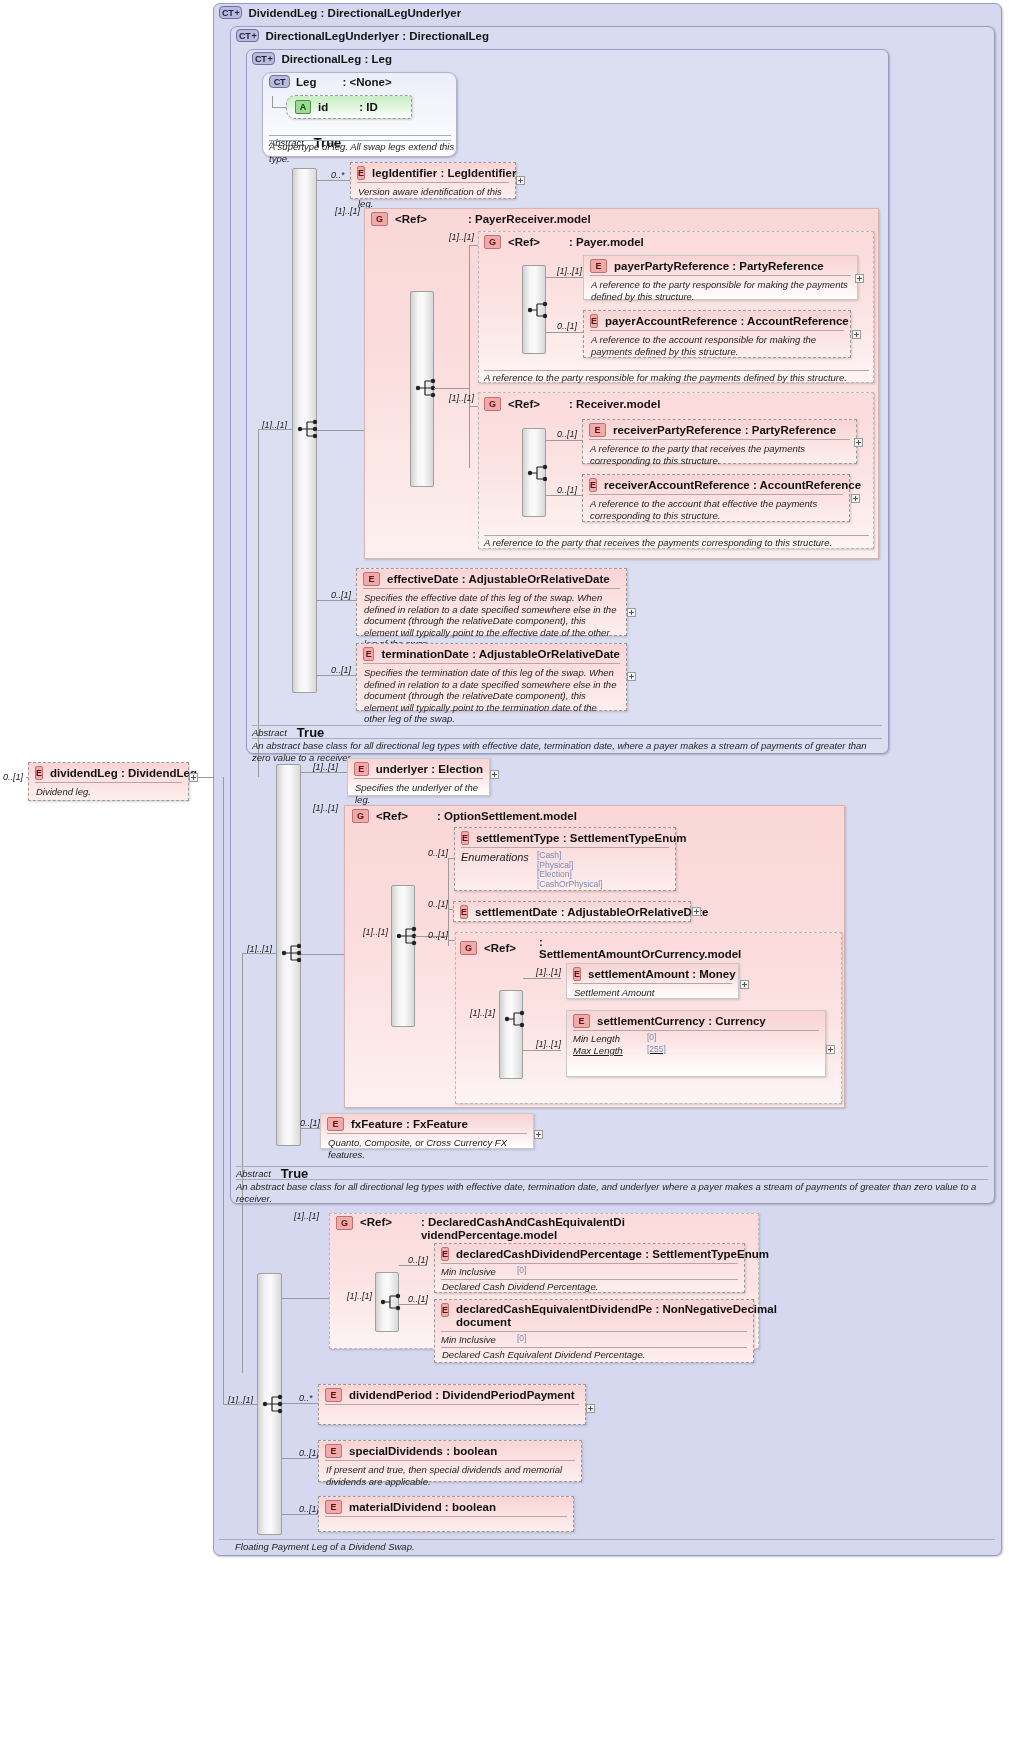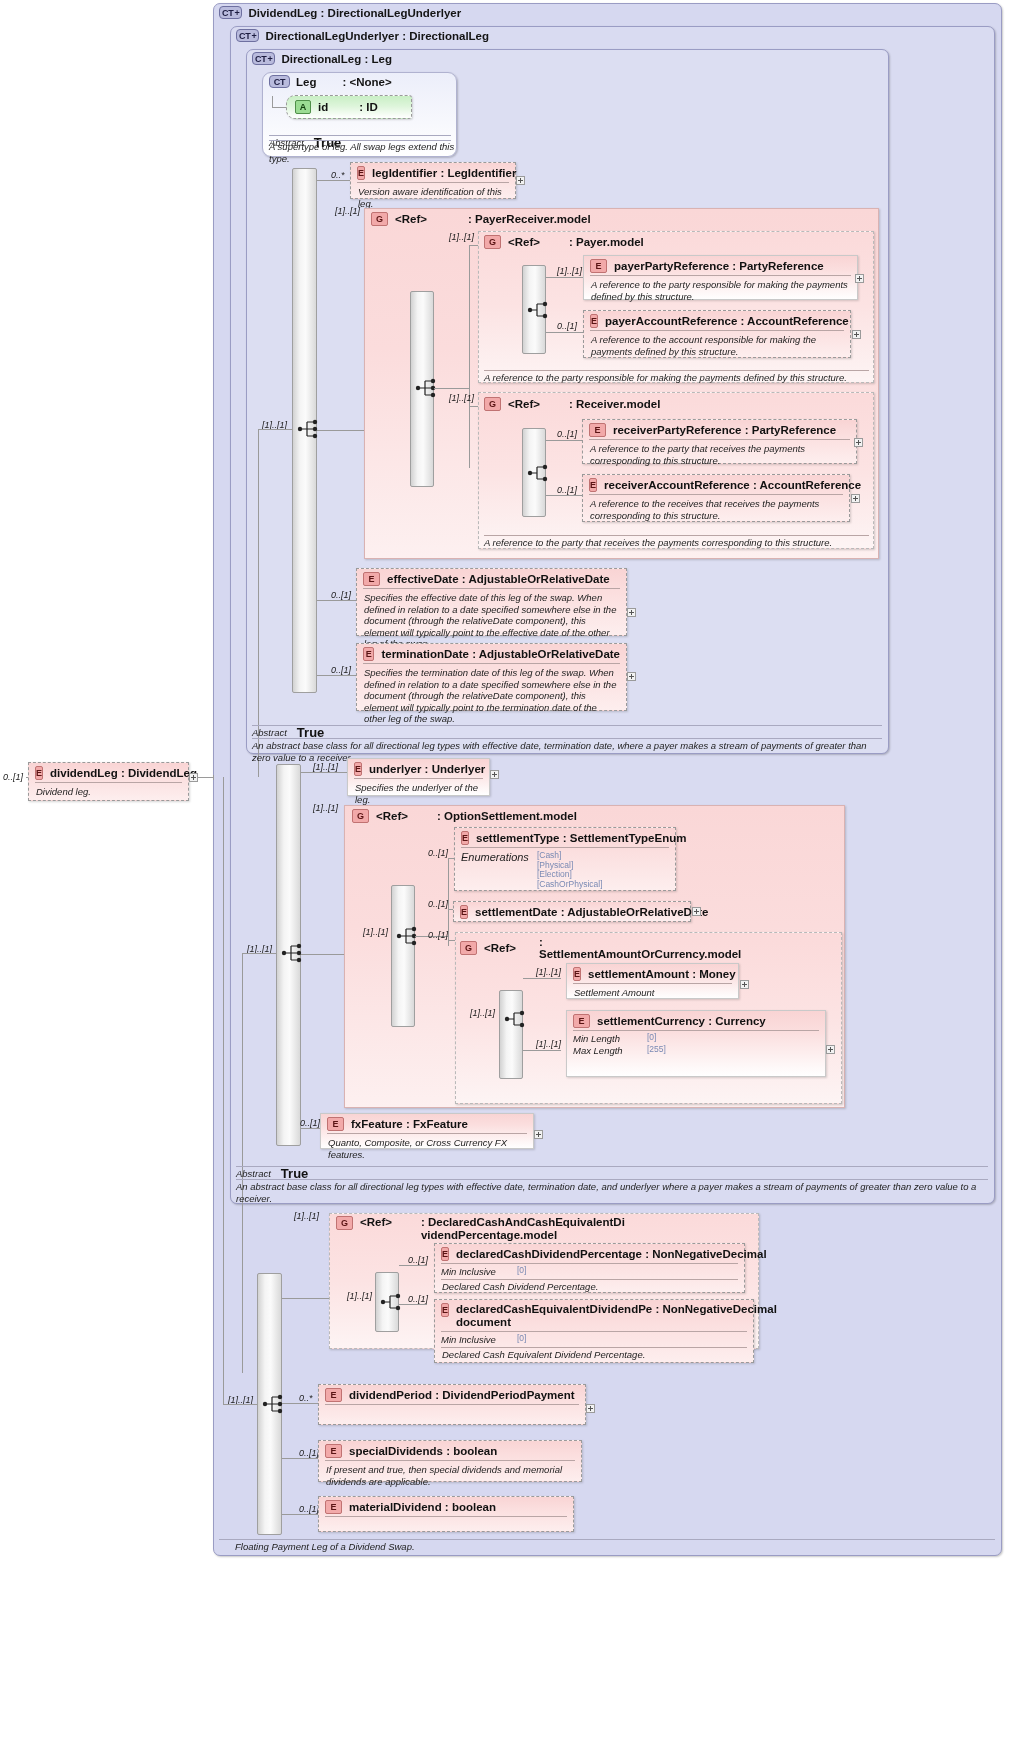--- a/index.html
+++ b/index.html
@@ -274,21 +274,21 @@
 </div>
 <div class="plusbtn" style="left:854px; top:438px;"></div>
 
 <div class="card" style="left:557px; top:485px;">0..[1]</div>
 <div class="ebox" style="left:582px; top:474px; width:268px; height:48px;">
   <div class="ehead">
     <span class="ebadge">E</span>
     <span class="etitle">receiverAccountReference : AccountReference</span>
   </div>
   <div class="erule"></div>
-  <div class="edesc">A reference to the receives that receives the payments corresponding to this structure.</div>
+  <div class="edesc">A reference to the account that effective the payments corresponding to this structure.</div>
 </div>
 <div class="plusbtn" style="left:851px; top:494px;"></div>
 
 <div class="hrp" style="position:absolute;left:484px;top:535px;width:385px;"></div>
 <div class="note abs" style="left:484px; top:537px; width:385px;">A reference to the party that receives the payments corresponding to this structure.</div>
 
 <div class="card" style="left:331px; top:590px;">0..[1]</div>
 <div class="line hline" style="left:317px; top:600px; width:40px;"></div>
 <div class="ebox" style="left:356px; top:568px; width:271px; height:68px;">
   <div class="ehead">
@@ -332,21 +332,21 @@
 </div>
 <div class="card" style="left:247px; top:944px;">[1]..[1]</div>
 <div class="line hline" style="left:242px; top:953px; width:34px;"></div>
 <div class="line vline" style="left:242px; top:953px; height:420px;"></div>
 
 <div class="card" style="left:313px; top:762px;">[1]..[1]</div>
 <div class="line hline" style="left:301px; top:772px; width:48px;"></div>
 <div class="ebox solid" style="left:347px; top:758px; width:143px; height:38px;">
   <div class="ehead">
     <span class="ebadge">E</span>
-    <span class="etitle">underlyer : Underlyer</span>
+    <span class="etitle">underlyer : Election</span>
   </div>
   <div class="erule"></div>
   <div class="edesc">Specifies the underlyer of the leg.</div>
 </div>
 <div class="plusbtn" style="left:490px; top:770px;"></div>
 
 <div class="card" style="left:313px; top:803px;">[1]..[1]</div>
 <div class="line hline" style="left:301px; top:954px; width:44px;"></div>
 <div class="gbox" style="left:344px; top:805px; width:501px; height:303px;"></div>
 <div class="ghead" style="left:352px; top:809px;">
@@ -433,21 +433,21 @@
 <div class="ebox solid" style="left:566px; top:1010px; width:260px; height:67px;">
   <div class="ehead">
     <span class="ebadge">E</span>
     <span class="etitle">settlementCurrency : Currency</span>
   </div>
   <div class="erule"></div>
   <div class="proprow" style="padding:2px 6px 0 6px;">
     <span class="propkey" style="width:64px">Min Length</span>
     <span class="enumval">[0]</span>
   </div>
-  <div class="proprow" style="padding:0 6px 0 6px;">
+  <div class="proprow" style="padding:0 6px 0 6px;text-decoration:underline;">
     <span class="propkey" style="width:64px">Max Length</span>
     <span class="enumval">[255]</span>
   </div>
 </div>
 <div class="plusbtn" style="left:826px; top:1045px;"></div>
 
 <div class="card" style="left:300px; top:1118px;">0..[1]</div>
 <div class="line hline" style="left:301px; top:1128px; width:32px;"></div>
 <div class="ebox solid" style="left:320px; top:1113px; width:214px; height:36px;">
   <div class="ehead">
@@ -502,21 +502,21 @@
   </svg>
 </div>
 <div class="card" style="left:347px; top:1291px;">[1]..[1]</div>
 <div class="line hline" style="left:399px; top:1265px; width:28px;"></div>
 <div class="line hline" style="left:399px; top:1304px; width:28px;"></div>
 
 <div class="card" style="left:408px; top:1255px;">0..[1]</div>
 <div class="ebox" style="left:434px; top:1243px; width:311px; height:50px;">
   <div class="ehead">
     <span class="ebadge">E</span>
-    <span class="etitle">declaredCashDividendPercentage : NonNegativeDecimal</span>
+    <span class="etitle">declaredCashDividendPercentage : SettlementTypeEnum</span>
   </div>
   <div class="erule"></div>
   <div class="proprow" style="padding:2px 6px 0 6px;">
     <span class="propkey" style="width:66px">Min Inclusive</span>
     <span class="enumval">[0]</span>
   </div>
   <div class="hrp" style="margin:1px 6px 0 6px;"></div>
   <div class="edesc" style="padding-top:1px">Declared Cash Dividend Percentage.</div>
 </div>
 

